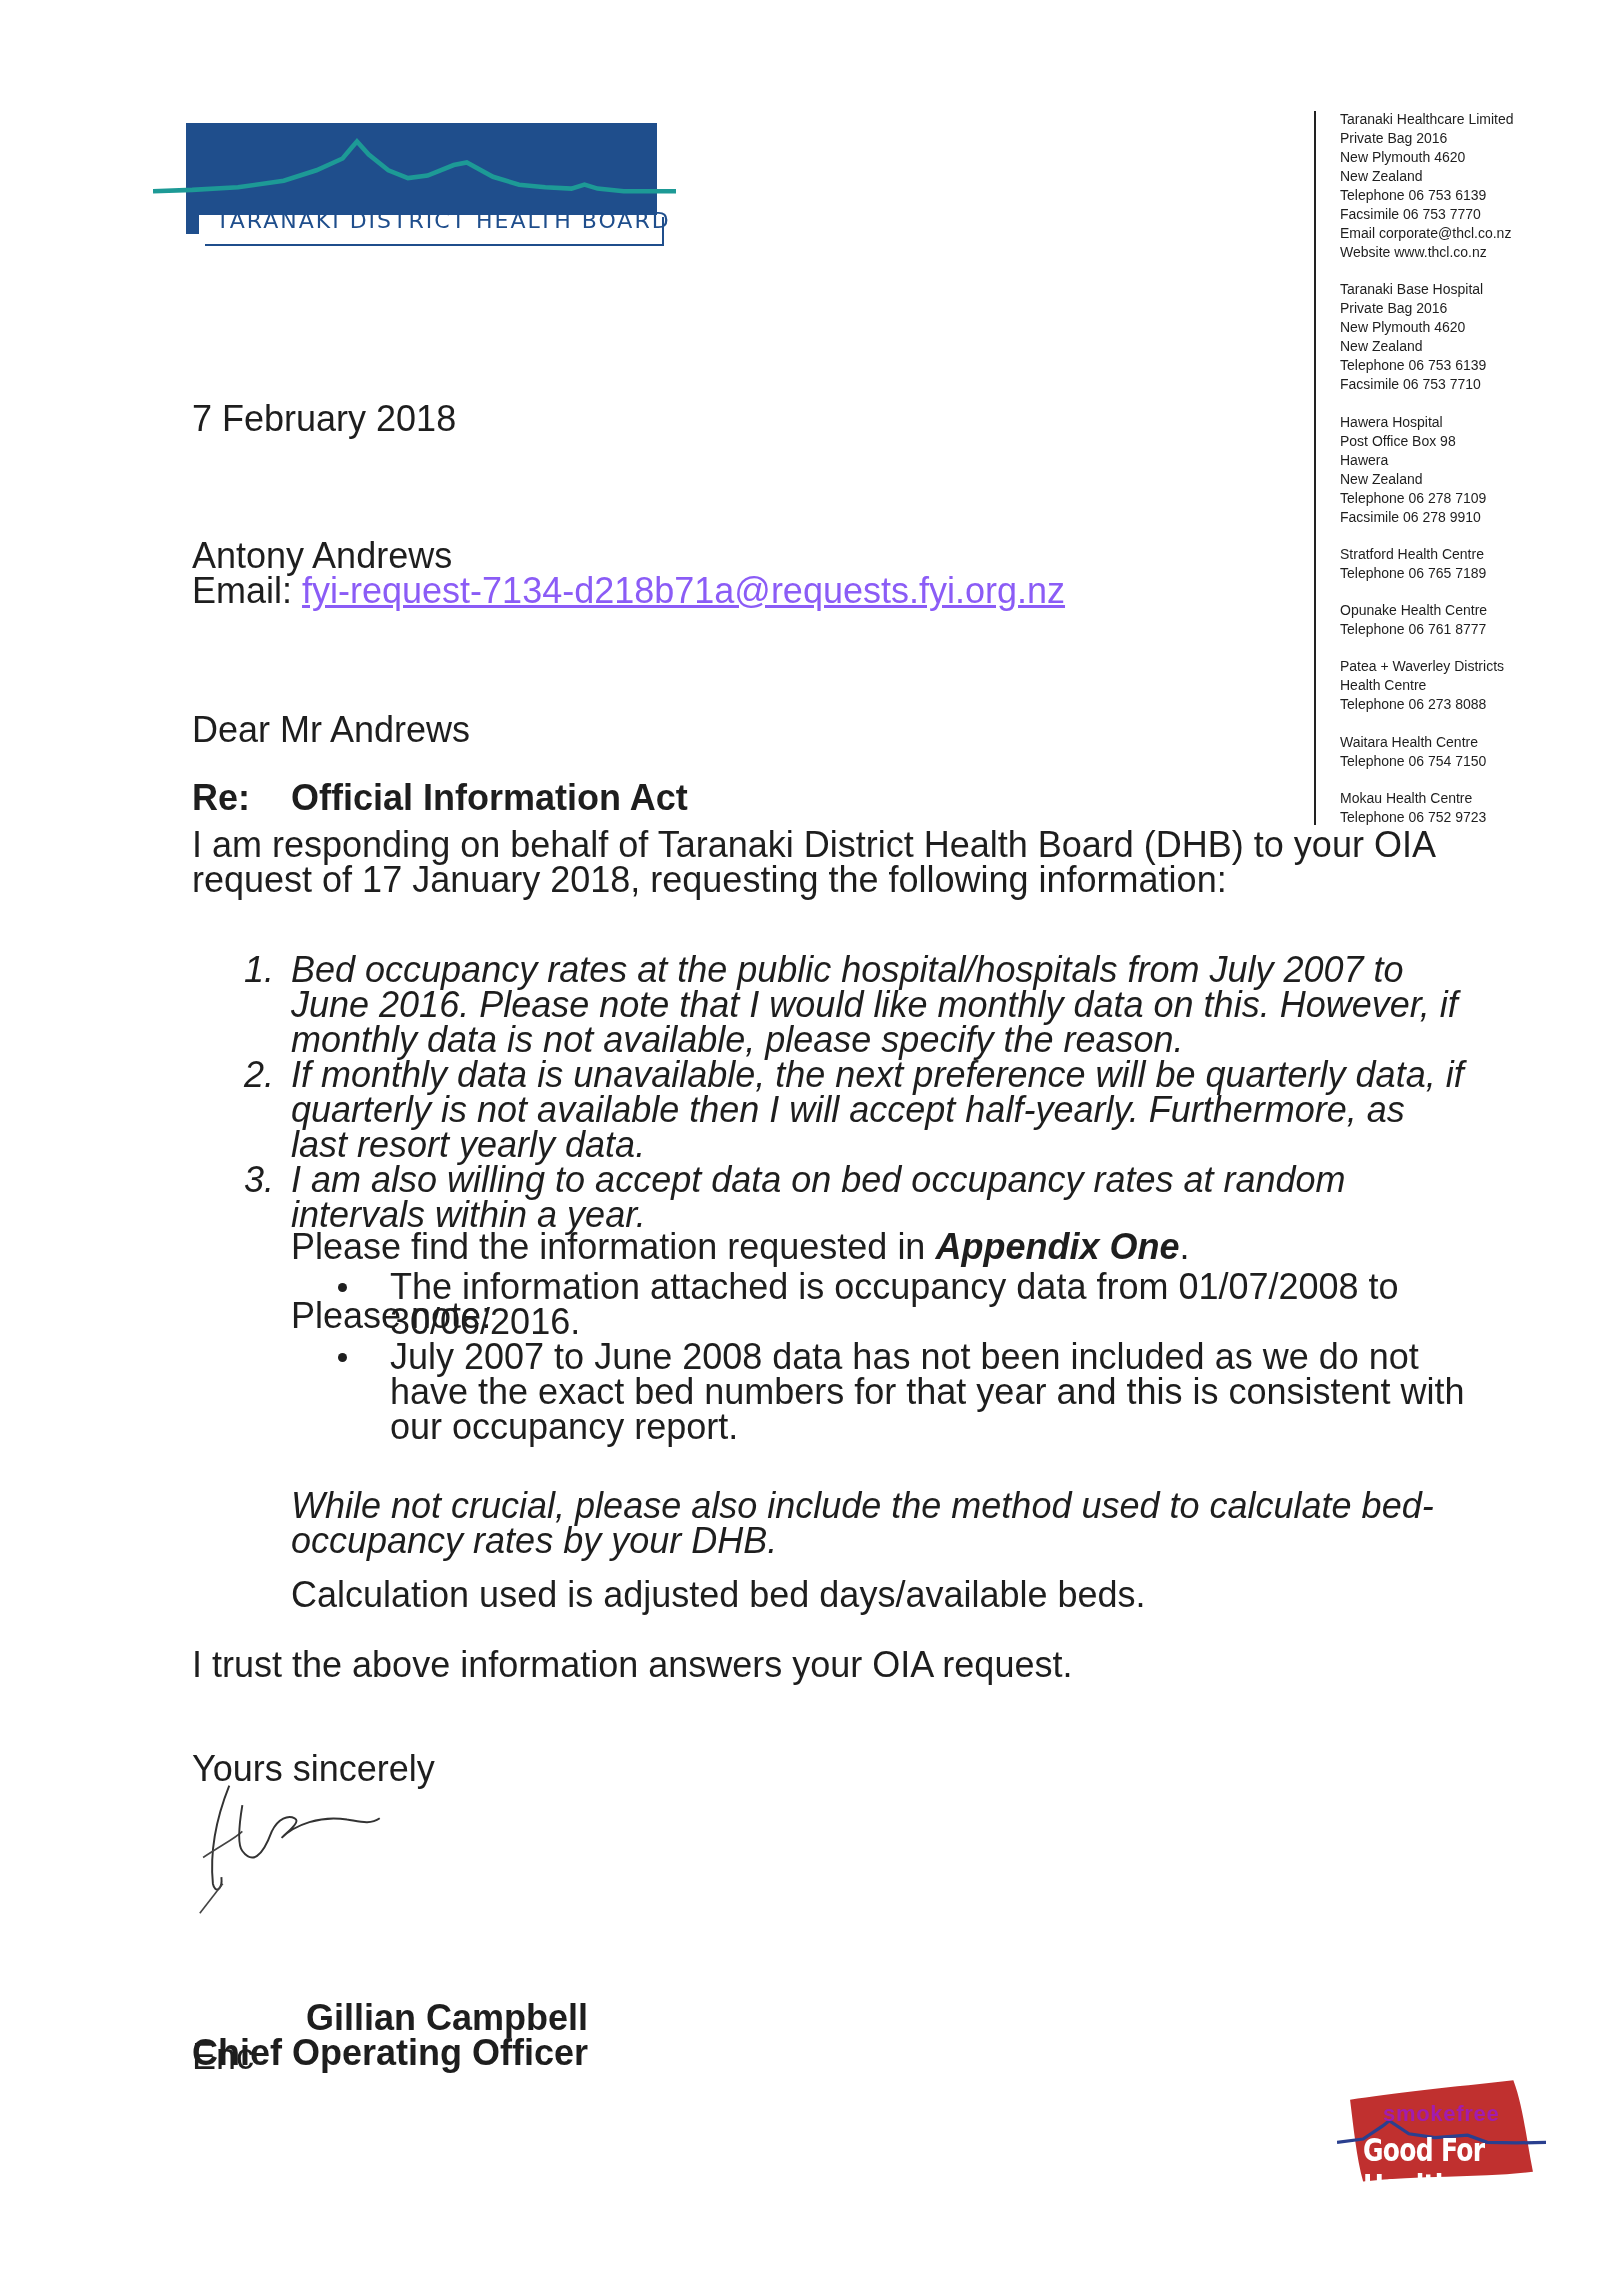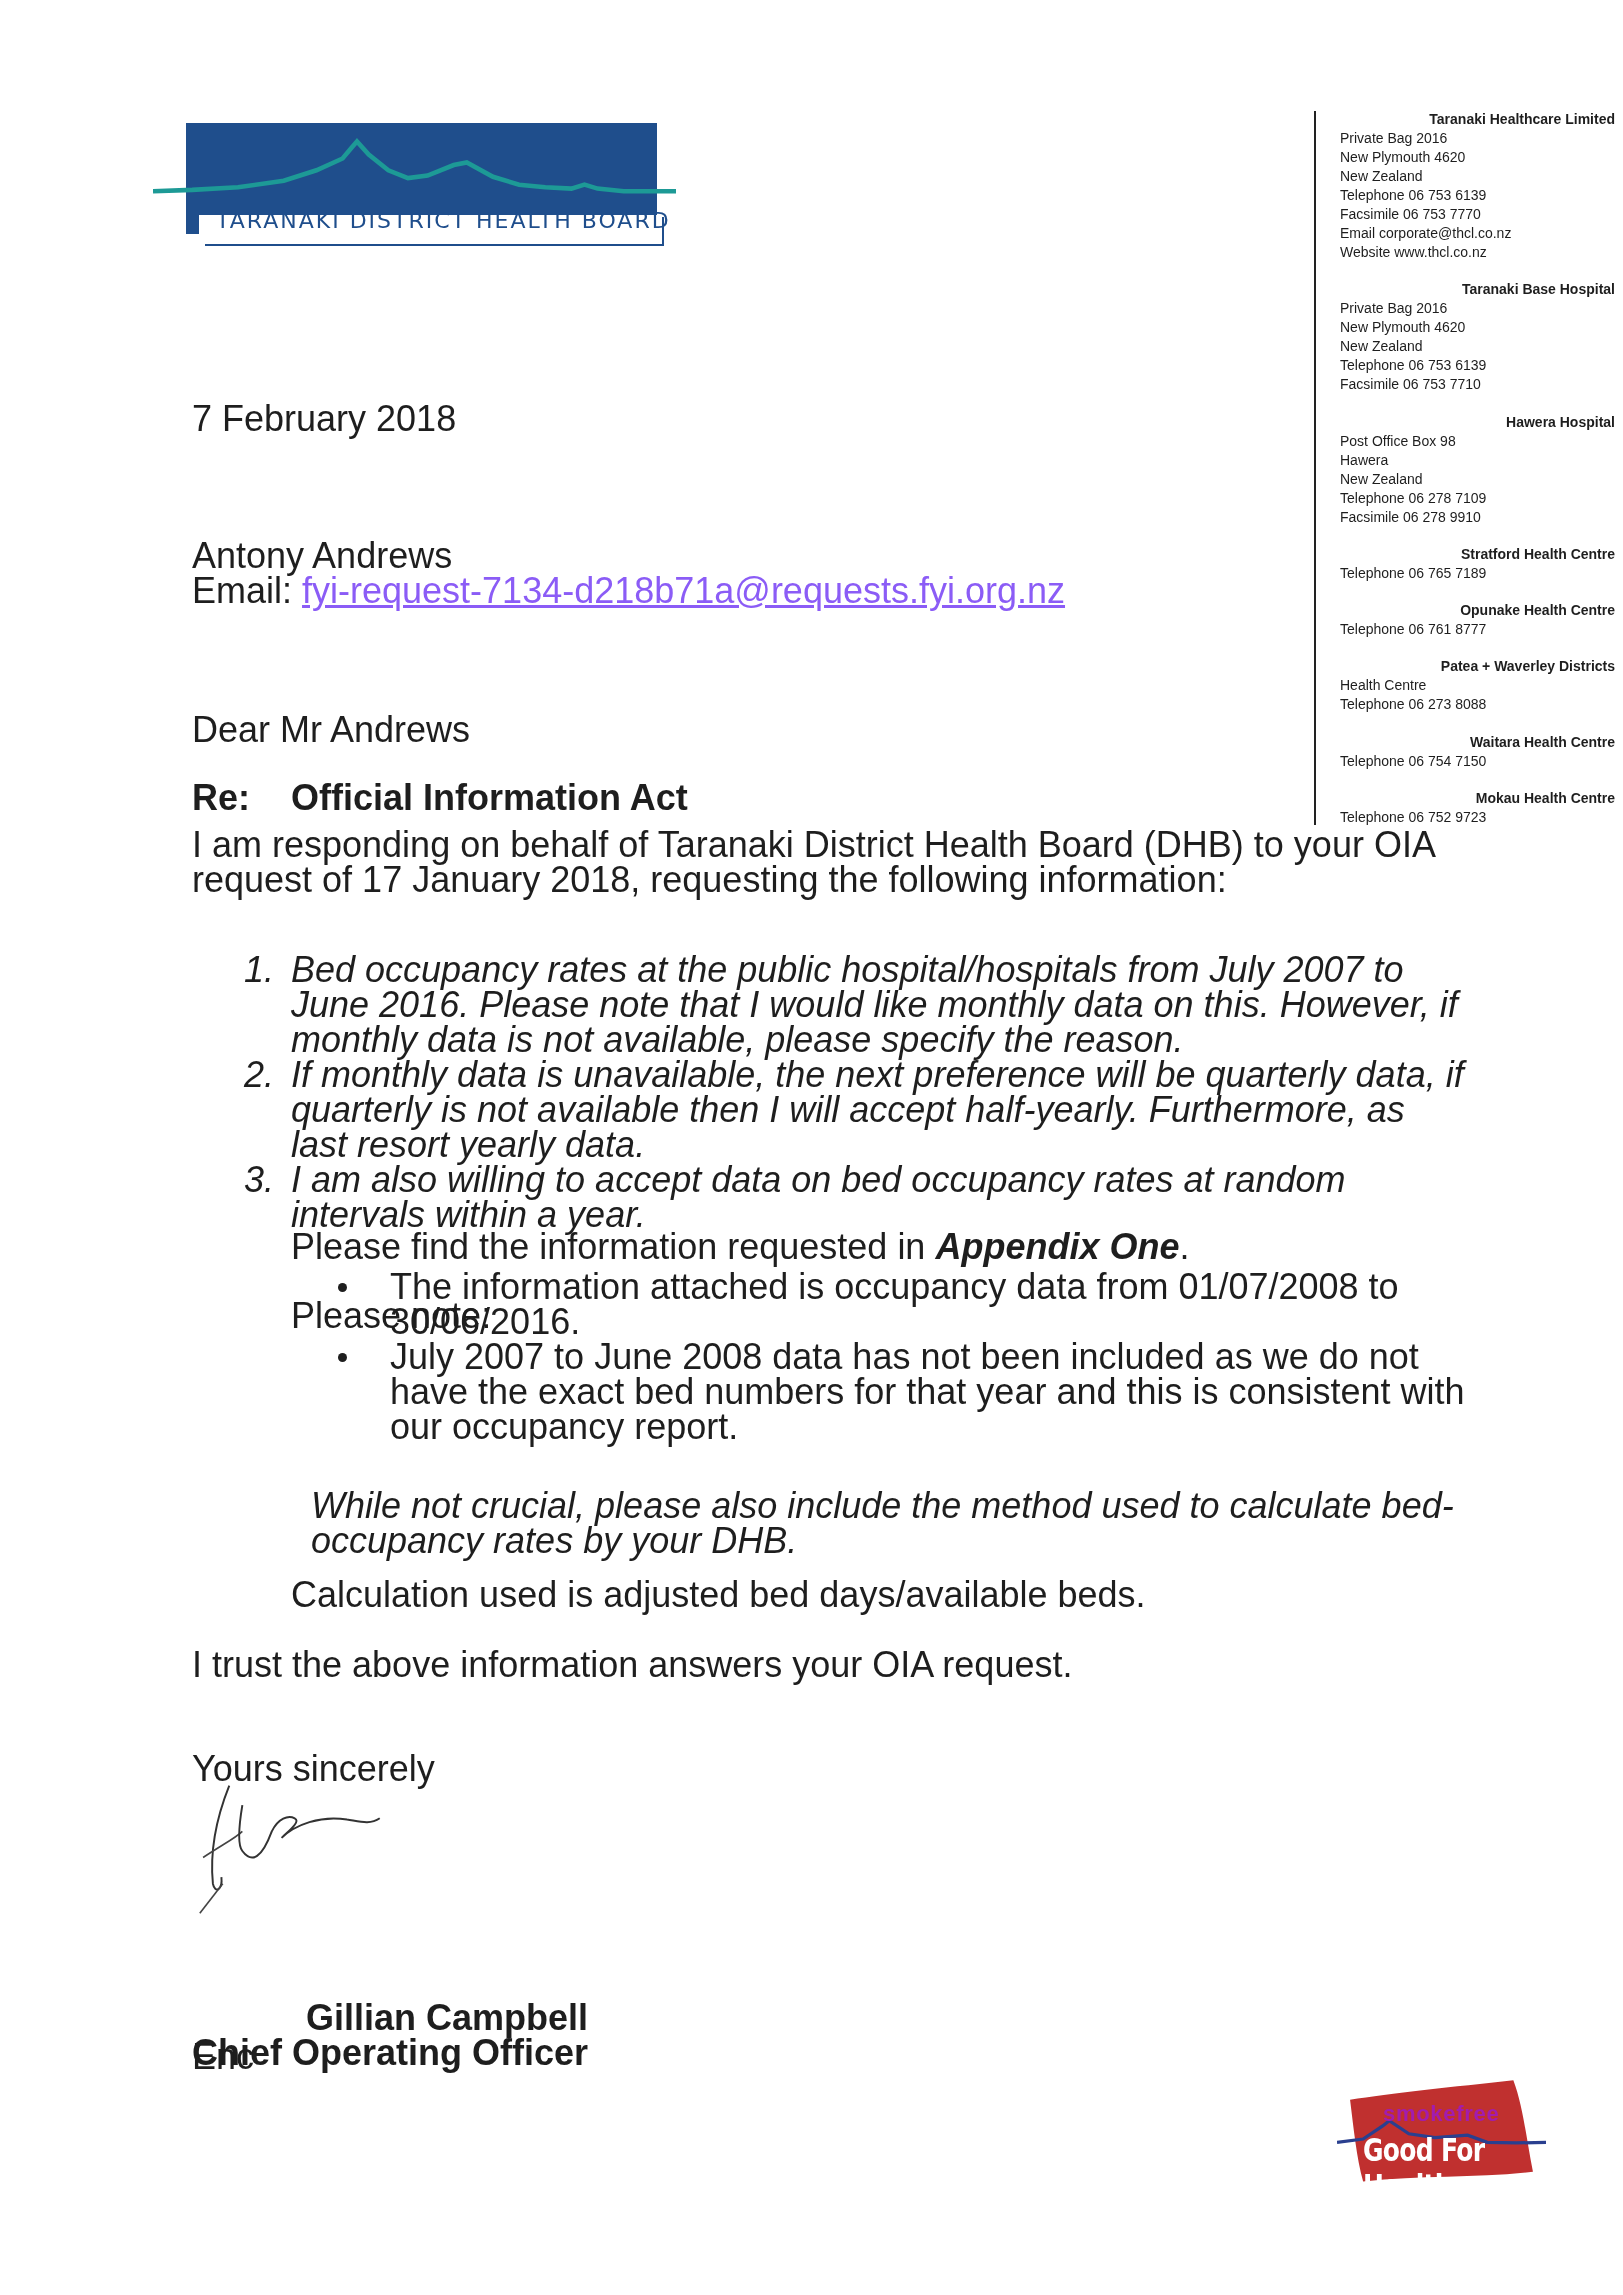--- a/index.html
+++ b/index.html
@@ -18,21 +18,21 @@
     font-size: 22px; letter-spacing: 2px; color: #1f4e8c; white-space: nowrap;
   }
   .logo-rule { position: absolute; left: 52px; top: 133px; width: 458px; height: 2px; background: #1f4e8c; }
   .logo-tick { position: absolute; left: 509px; top: 106px; width: 2px; height: 29px; background: #1f4e8c; }
   .logo-svg { position: absolute; left: 0; top: 11.8px; }
 
   
   .sidebar-line { left: 1314px; top: 111px; width: 2px; height: 714px; background: #222; }
   .sidebar { left: 1340px; top: 110px; width: 275px; font-size: 14px; line-height: 19px; color: #1e1e1e; }
   .sidebar .block { margin-bottom: 18.3px; }
-  .sidebar .block-title { font-weight: bold; text-align: right; }
+  .sidebar .block-title { font-weight: normal; }
 
   
   .body-text { font-size: 36px; line-height: 35px; }
   .date { left: 192px; top: 401px; }
   .recipient { left: 192px; top: 538px; }
   .recipient .email-link { color: #8b5cf6; text-decoration: underline; }
   .salutation { left: 192px; top: 712px; }
   .re-line { left: 192px; top: 780px; font-weight: bold; }
   .re-line .re-label { display: inline-block; width: 99px; }
   .intro { left: 192px; top: 827px; width: 1243px; }
@@ -41,21 +41,21 @@
   .req-item { position: relative; padding-left: 99px; }
   .req-num { position: absolute; left: 52px; top: 0; }
 
   .para { left: 291px; width: 1177px; }
   .p-appendix { top: 1229px; }
   .p-appendix em { font-style: italic; font-weight: bold; }
   .p-note { top: 1298px; }
   .bullets { left: 291px; top: 1269px; width: 1190px; }
   .bullet { position: relative; padding-left: 99px; }
   .bullet-dot { position: absolute; left: 47px; top: 13.7px; width: 9.2px; height: 9.2px; border-radius: 50%; background: #1e1e1e; }
-  .p-while { top: 1488px; font-style: italic; margin-left: 20px; }
+  .p-while { top: 1488px; font-style: italic; }
   .p-calc { top: 1577px; }
   .p-trust { left: 192px; top: 1647px; }
   .p-yours { left: 192px; top: 1751px; }
   .signature { left: 190px; top: 1779px; width: 301px; height: 144px; }
   .signer { left: 192px; top: 2000px; font-weight: bold; text-align: right; }
   .enc { left: 192px; top: 2027px; margin-top: 12px; }
 
   
   .smokefree { left: 1337px; top: 2080px; width: 209px; height: 105px; }
   .smokefree-text1 {

